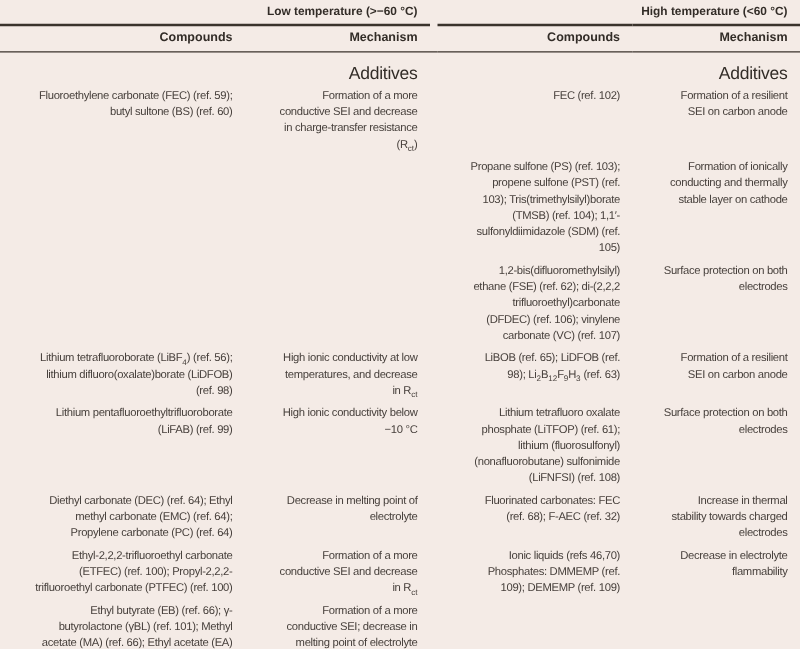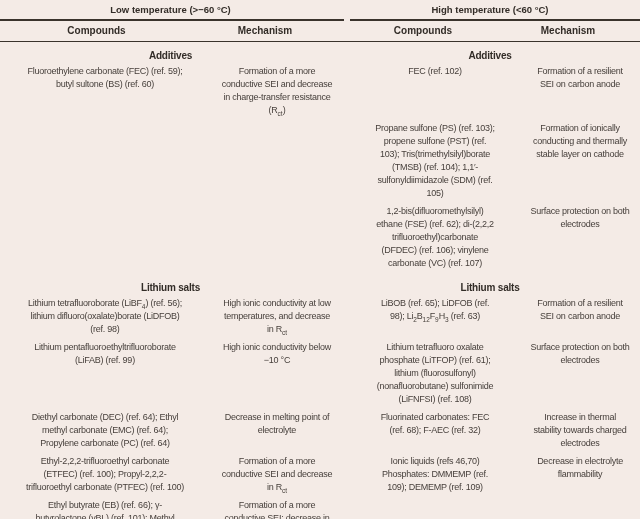--- a/index.html
+++ b/index.html
@@ -5,42 +5,42 @@
   html, body { margin: 0; padding: 0; }
   body {
     width: 640px; height: 519px; overflow: hidden;
     background: #f4ebe6;
     font-family: "Liberation Sans", sans-serif;
     color: #423c38;
   }
   .page { width: 640px; height: 519px; overflow: hidden; box-sizing: border-box; padding-top: 2px; }
   table { width: 640px; border-collapse: collapse; table-layout: fixed; }
   th, td {
-    text-align: center; vertical-align: top; font-weight: normal;
+    text-align: right; vertical-align: top; font-weight: normal;
     padding: 0 10px 4px 0; box-sizing: border-box;
   }
   .c1 { padding-left: 7px; }
   .gap { padding: 0; }
   td {
     font-size: 9px; line-height: 13px; letter-spacing: -0.25px;
     color: #47403c;
   }
   tr.temp-row th {
     font-size: 9.5px; font-weight: 700; color: #322c27;
     padding-top: 2px; padding-bottom: 4px;
     border-bottom: 2px solid #3a332c;
   }
   tr.temp-row th.gap { border-bottom: none; }
   tr.cols-row th {
     font-size: 10px; font-weight: 700; color: #322c27;
     padding-top: 4px; padding-bottom: 5px;
     border-bottom: 1px solid #3a332c;
   }
   tr.section-row th {
-    font-size: 10px; font-weight: 700; color: #322c27;
+    font-size: 14px; font-weight: 400; color: #322c27;
     letter-spacing: -0.2px;
     padding-top: 8px; padding-bottom: 3px;
   }
   tr.body-row td { padding-top: 1px; padding-bottom: 4px; padding-left: 24px; }
   sub { font-size: 6.5px; line-height: 0; letter-spacing: 0; }
 </style>
 </head>
 <body>
 
 <div class="page">
@@ -86,25 +86,20 @@
           <td>Propane sulfone (PS) (ref. 103); propene sulfone (PST) (ref. 103); Tris(trimethylsilyl)borate (TMSB) (ref. 104); 1,1′-sulfonyldiimidazole (SDM) (ref. 105)</td>
           <td>Formation of ionically conducting and thermally stable layer on cathode</td>
         </tr>
         <tr class="body-row">
           <td class="c1"></td>
           <td></td>
           <td class="gap"></td>
           <td>1,2-bis(difluoromethylsilyl) ethane (FSE) (ref. 62); di-(2,2,2 trifluoroethyl)carbonate (DFDEC) (ref. 106); vinylene carbonate (VC) (ref. 107)</td>
           <td>Surface protection on both electrodes</td>
         </tr>
-        <tr class="section-row">
-          <th colspan="2" class="c1">Lithium salts</th>
-          <th class="gap"></th>
-          <th colspan="2">Lithium salts</th>
-        </tr>
         <tr class="body-row">
           <td class="c1">Lithium tetrafluoroborate (LiBF<sub>4</sub>) (ref. 56); lithium difluoro(oxalate)borate (LiDFOB) (ref. 98)</td>
           <td>High ionic conductivity at low temperatures, and decrease in R<sub>ct</sub></td>
           <td class="gap"></td>
           <td>LiBOB (ref. 65); LiDFOB (ref. 98); Li<sub>2</sub>B<sub>12</sub>F<sub>9</sub>H<sub>3</sub> (ref. 63)</td>
           <td>Formation of a resilient SEI on carbon anode</td>
         </tr>
         <tr class="body-row">
           <td class="c1">Lithium pentafluoroethyltrifluoroborate (LiFAB) (ref. 99)</td>
           <td>High ionic conductivity below −10 °C</td>

